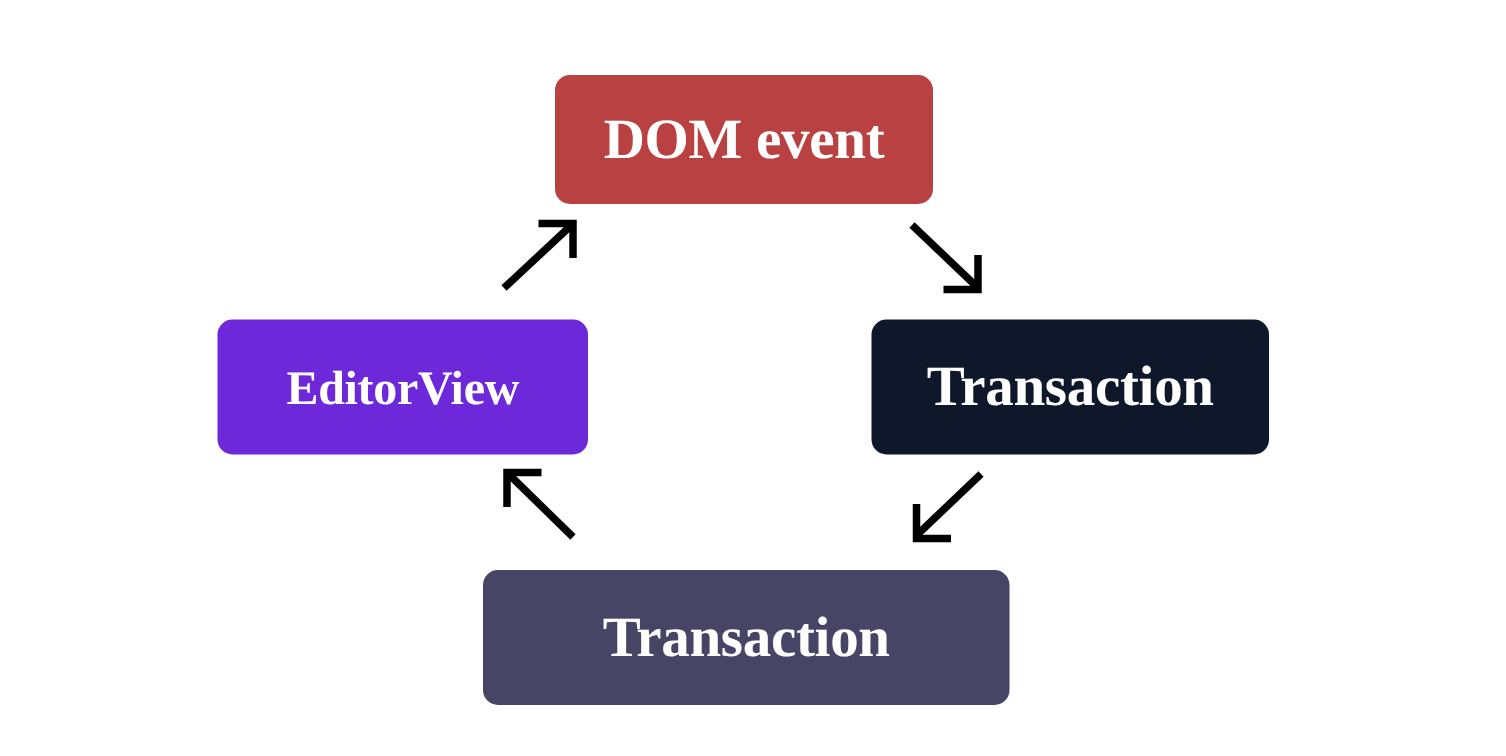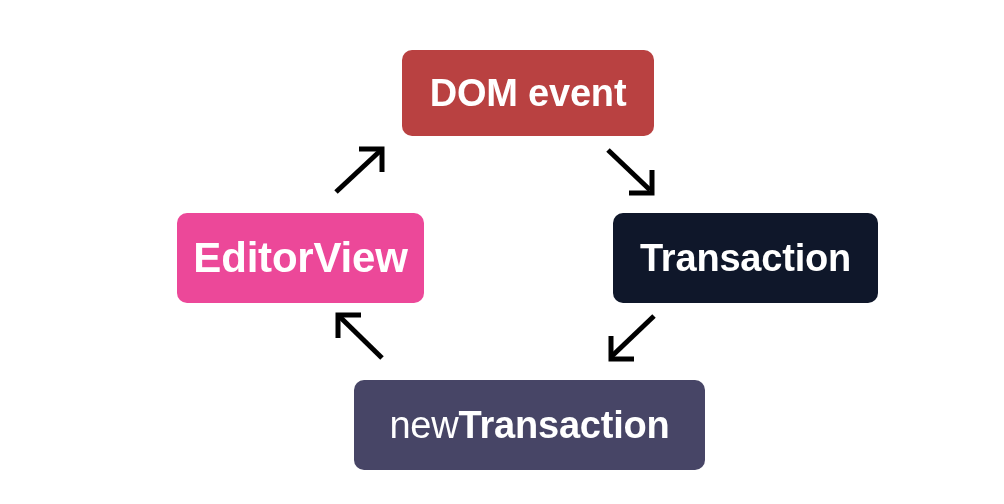--- a/index.html
+++ b/index.html
@@ -19,42 +19,41 @@
     overflow: hidden;
   }
   .node-box {
     position: absolute;
     box-sizing: border-box;
     display: flex;
     align-items: center;
     justify-content: center;
     border-radius: 10px;
     color: #ffffff;
-    font-family: Liberation Sans, sans-serif;
+    font-family: Liberation Serif, serif;
     font-weight: bold;
     letter-spacing: -0.2px;
     white-space: nowrap;
-    margin-left: 32px;
     -webkit-font-smoothing: antialiased;
   }
   #node-dom-event {
     left: 370px;
     top: 50px;
     width: 252px;
     height: 86px;
     background: #b94141;
     font-size: 38px;
   }
   #node-editor-view {
     left: 145px;
     top: 213px;
     width: 247px;
     height: 90px;
-    background: #ec4899;
-    font-size: 42px;
+    background: #6d28d9;
+    font-size: 32px;
   }
   #node-transaction {
     left: 581px;
     top: 213px;
     width: 265px;
     height: 90px;
     background: #0f172a;
     font-size: 38px;
   }
   #node-new-editor-state {
@@ -92,21 +91,20 @@
 
   <div class="node-box" id="node-editor-view">
     <span class="node-label">EditorView</span>
   </div>
 
   <div class="node-box" id="node-transaction">
     <span class="node-label">Transaction</span>
   </div>
 
   <div class="node-box" id="node-new-editor-state">
-    <span class="node-label">new </span>
       <span class="node-label strong-part">Transaction</span>
   </div>
 
   <svg class="arrow" id="arrow-editorview-to-domevent" width="64" height="58" viewBox="0 0 64 58">
     <g stroke="#000000" stroke-width="5" fill="none" stroke-linecap="butt">
       <line x1="8" y1="50" x2="52" y2="9"></line>
     </g>
     <polyline points="31,7 54,7 54,30" stroke="#000000" stroke-width="5" fill="none" stroke-linecap="butt" stroke-linejoin="miter"></polyline>
   </svg>
 

